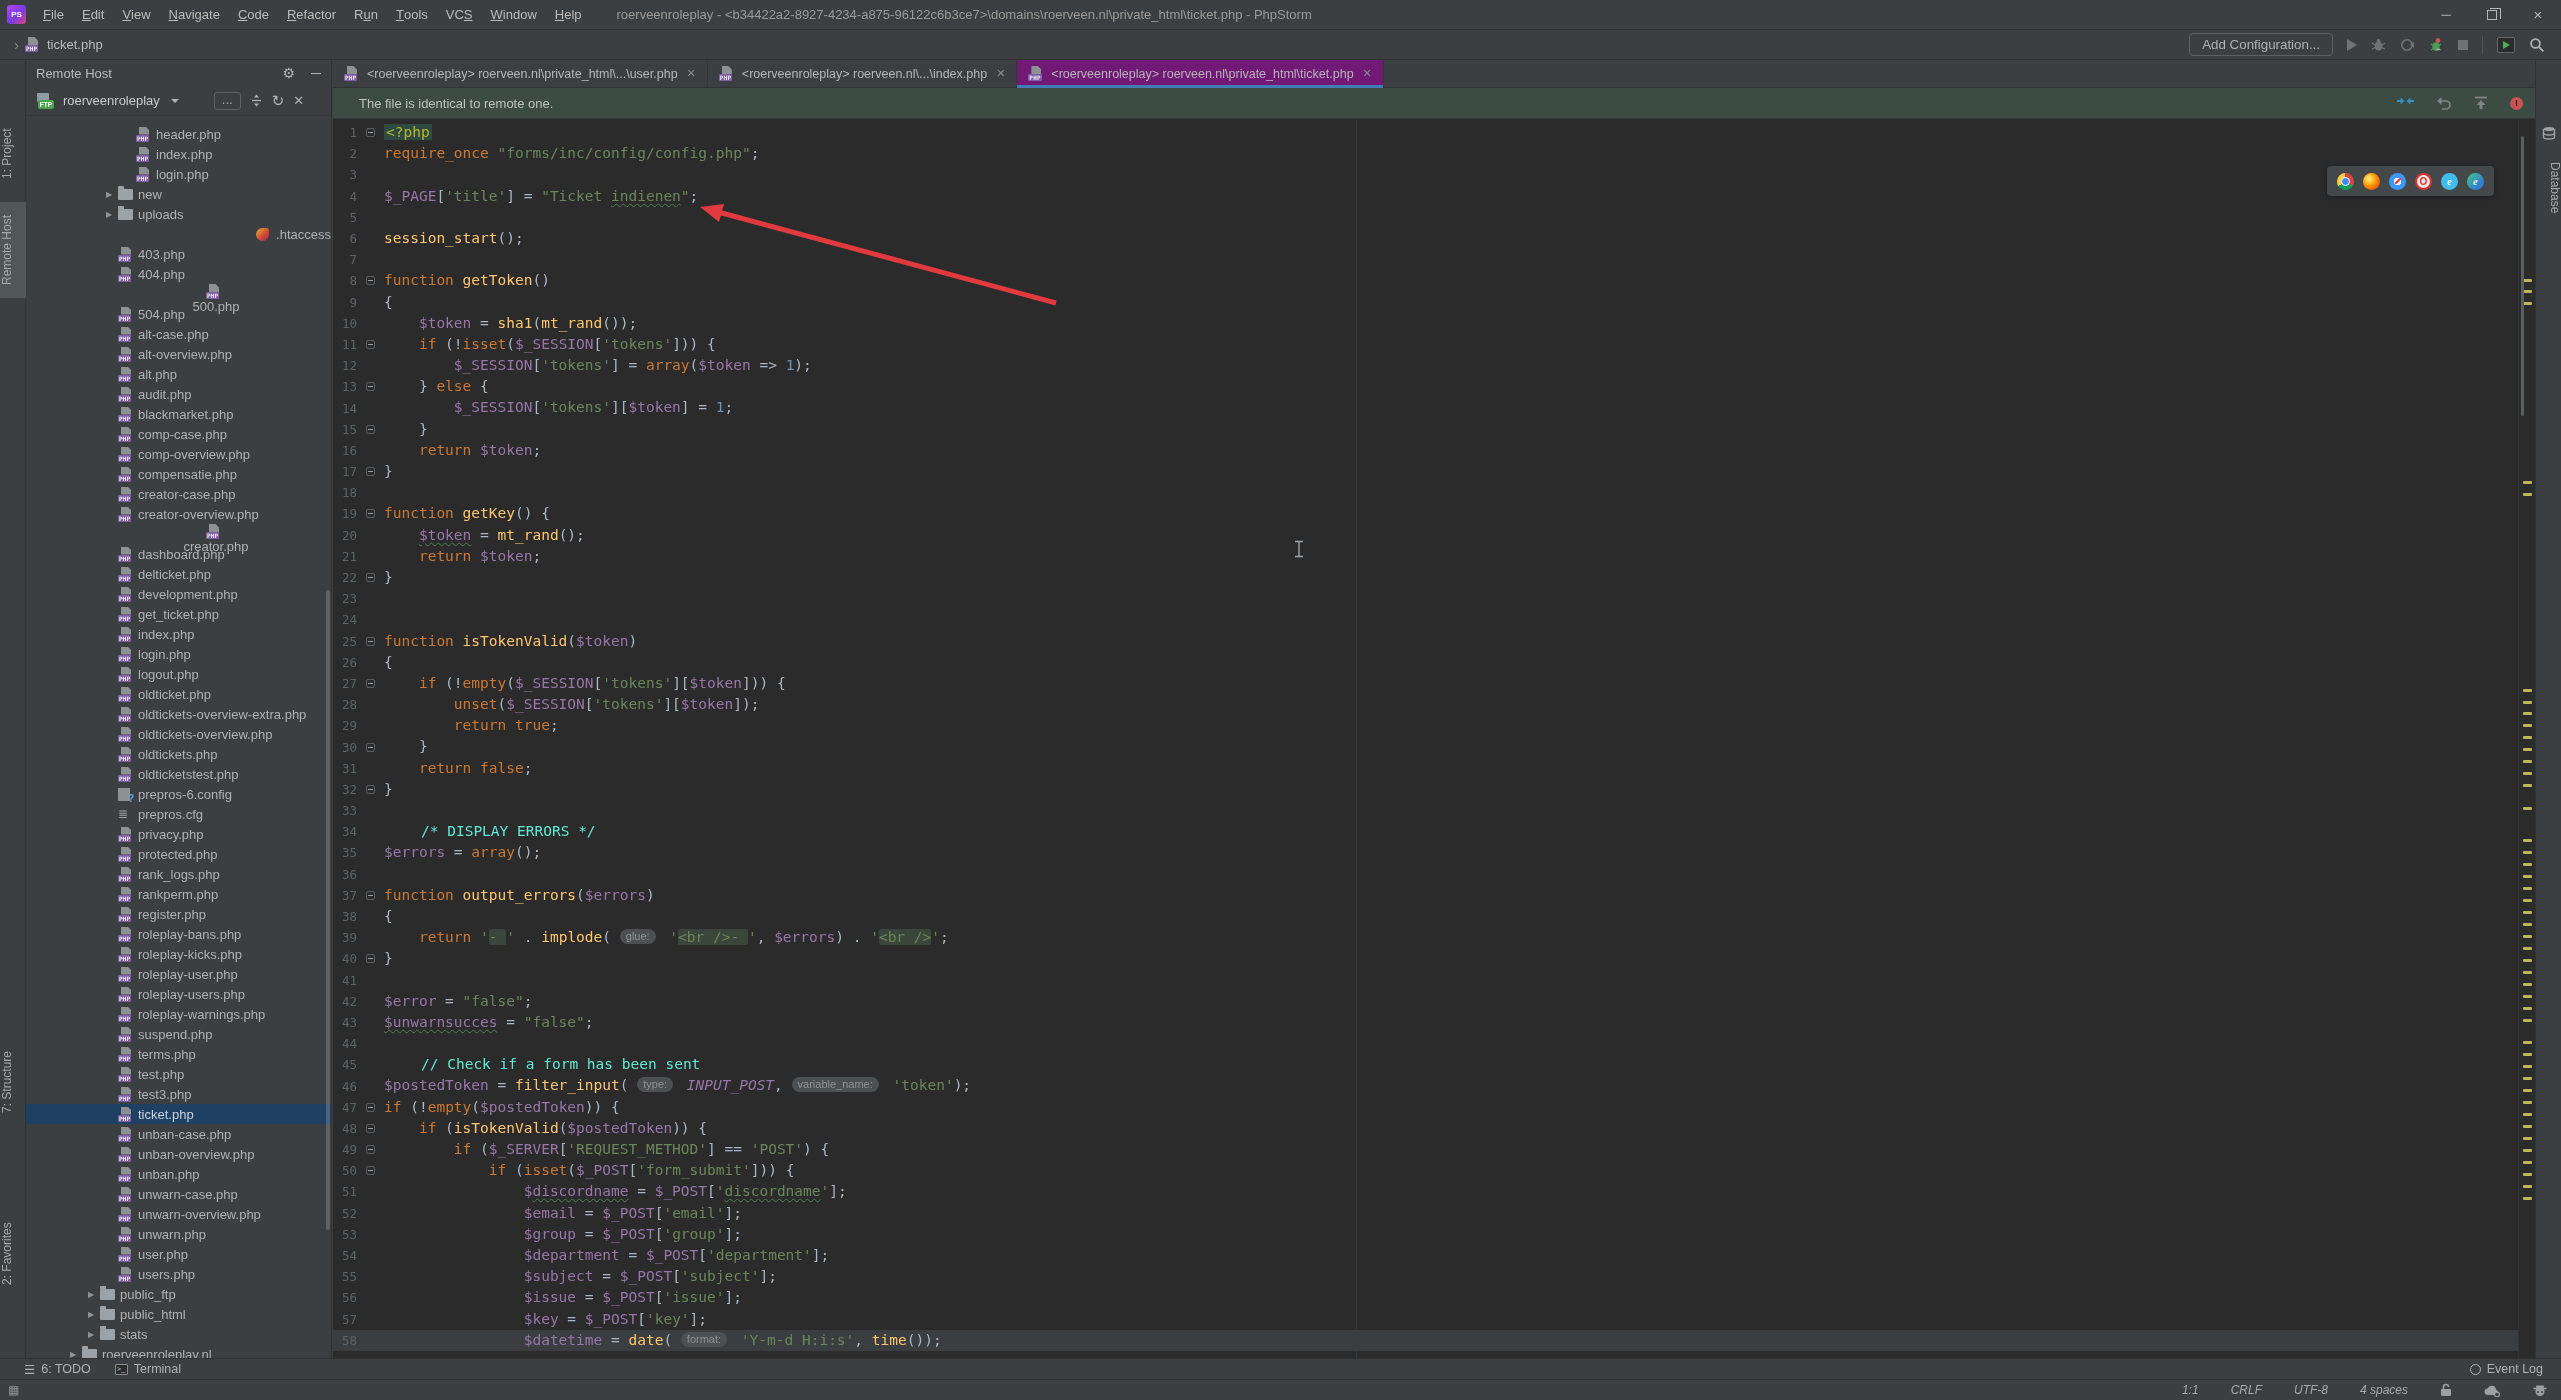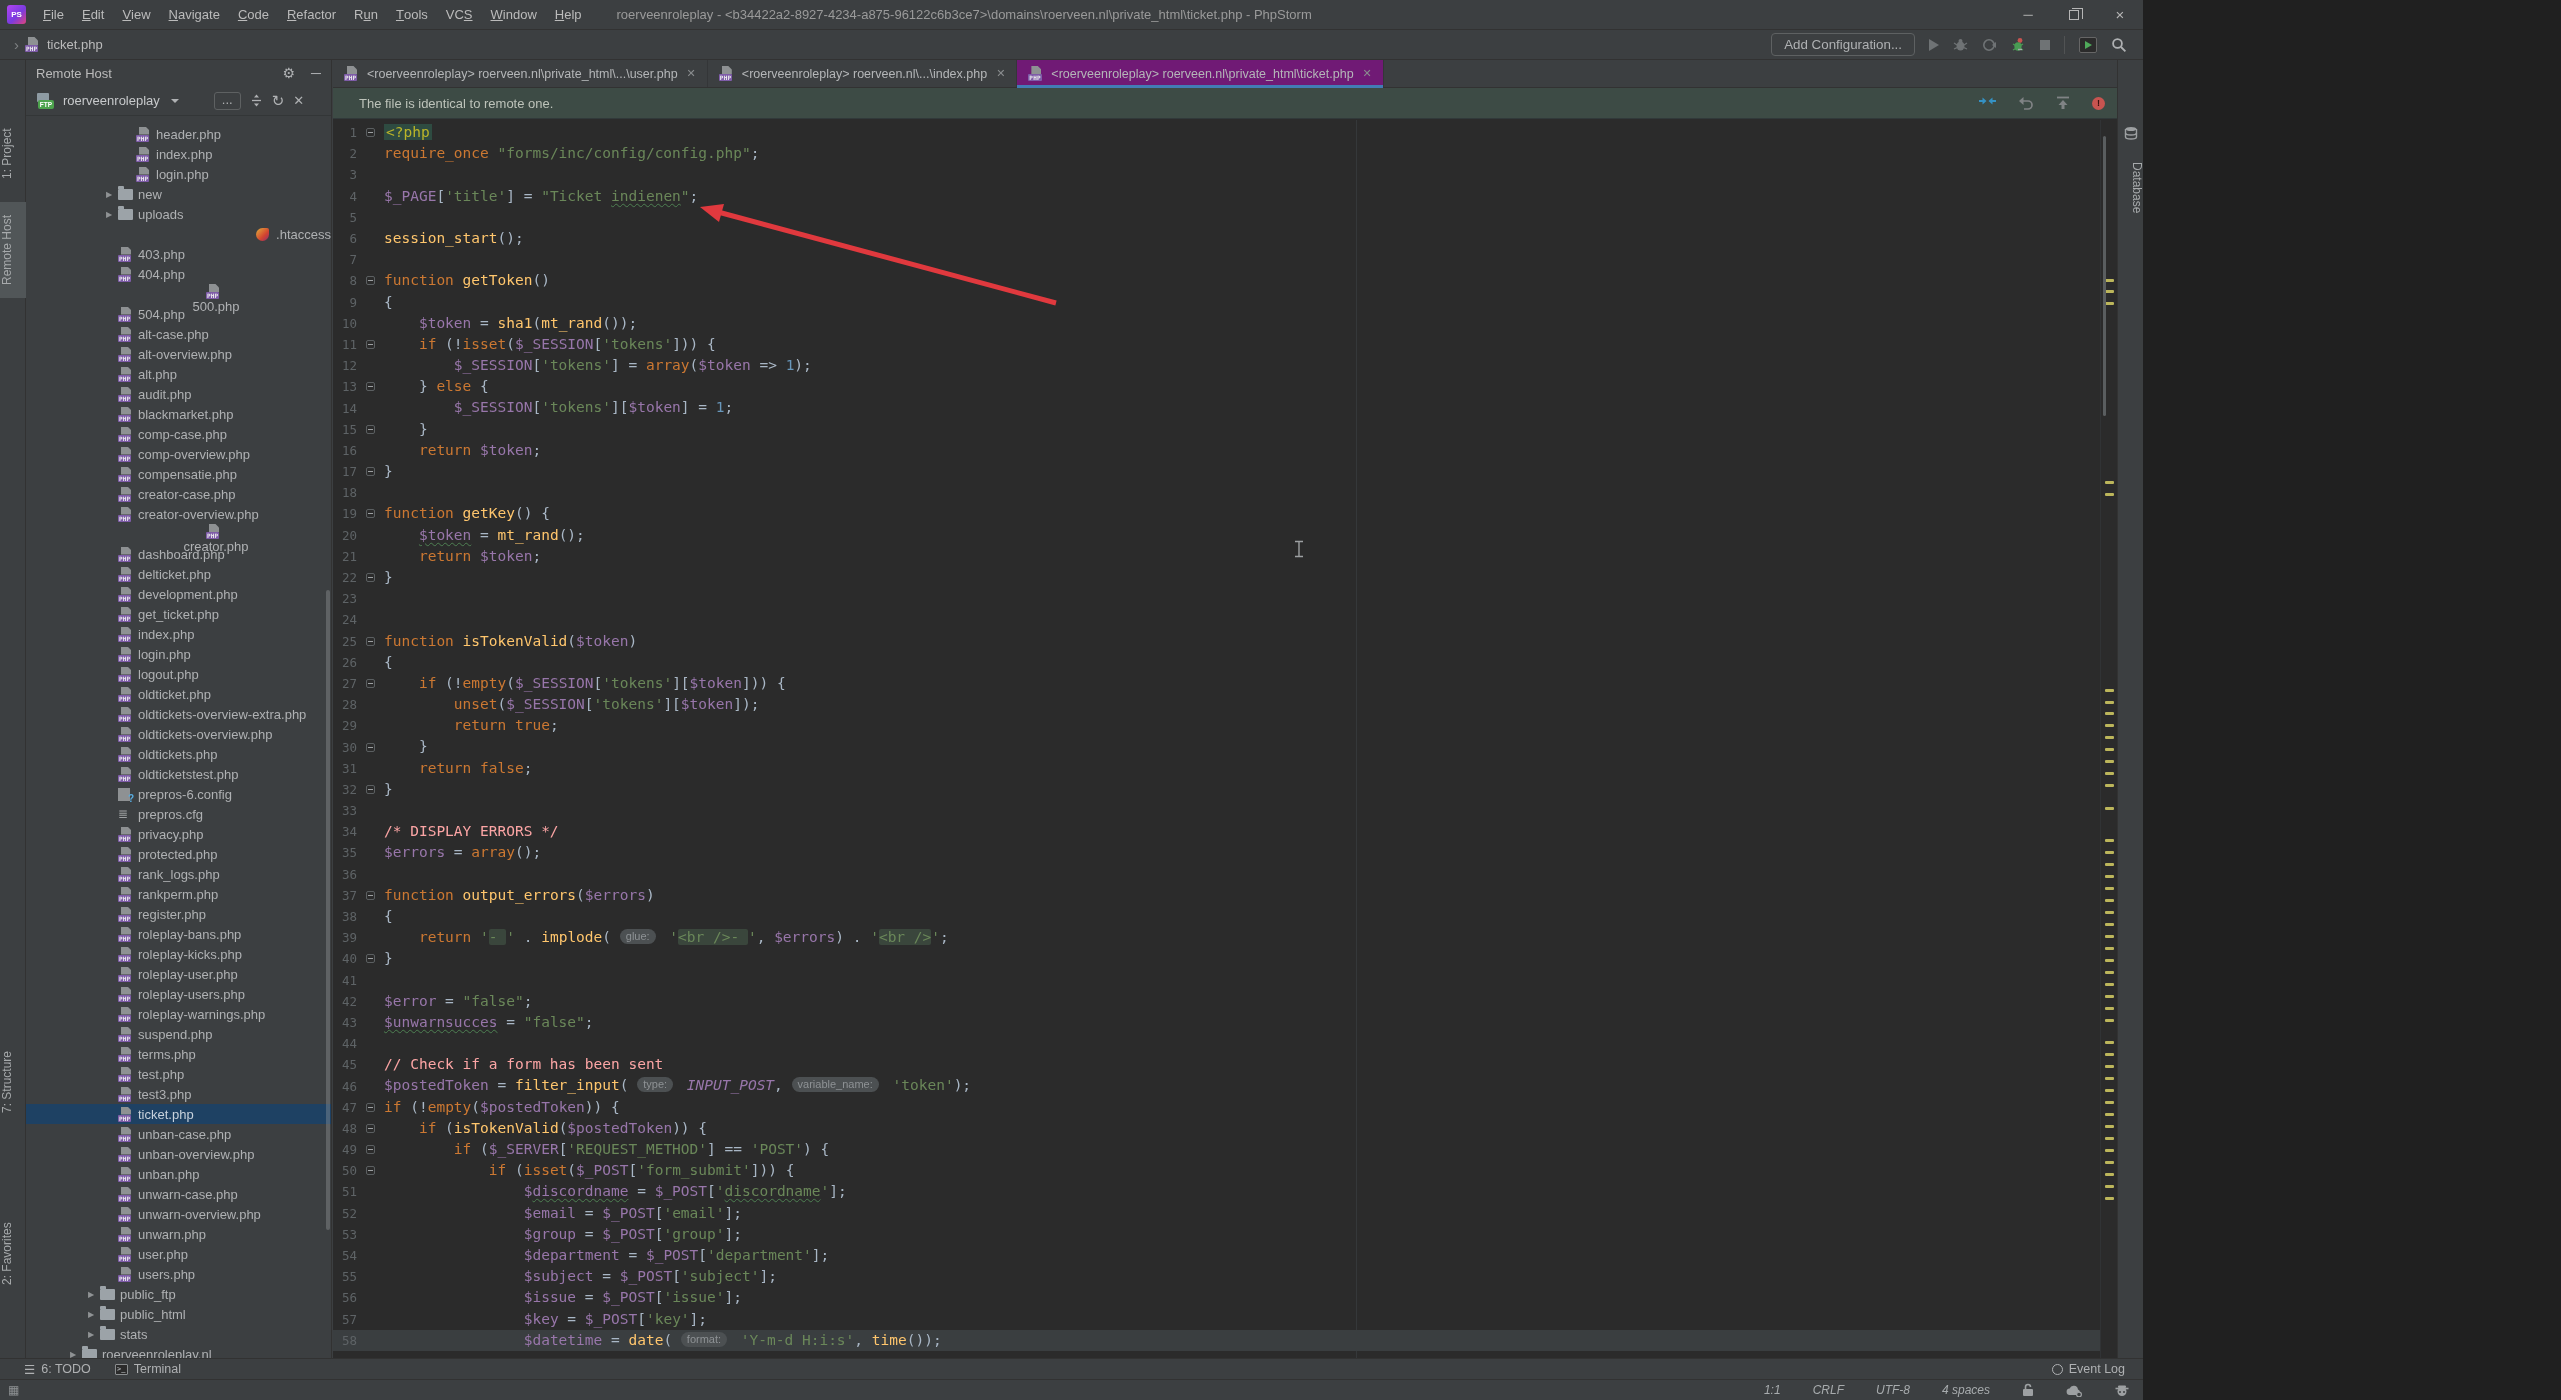--- a/index.html
+++ b/index.html
@@ -1,16 +1,16 @@
 <!DOCTYPE html>
 <html><head>
 <meta charset="utf-8">
 <style>
   html,body{margin:0;padding:0;background:#202020;}
-  .app{position:relative;width:2143px;height:1400px;background:#3C3F41;overflow:hidden;
+  .app{position:relative;width:2561px;height:1400px;background:#3C3F41;overflow:hidden;
        font-family:"Liberation Sans",sans-serif;font-size:13px;color:#BBBBBB;}
   .app *{box-sizing:border-box;}
 
   
   .titlebar{position:absolute;left:0;top:0;width:100%;height:30px;background:#3C3F41;
             border-bottom:1px solid #323232;display:flex;align-items:center;}
   .pslogo{width:19px;height:19px;margin:0 8px 0 7px;border-radius:3px;
           background:linear-gradient(135deg,#B345F1 0%,#7A3BE0 55%,#E0447C 100%);
           color:#fff;font:bold 8px "Liberation Sans",sans-serif;display:flex;align-items:center;justify-content:center;}
   .menu-item{padding:0 9px;height:100%;display:flex;align-items:center;color:#BBBBBB;cursor:default;}
@@ -90,21 +90,21 @@
   .code-area{position:absolute;top:60px;left:0;right:0;bottom:0;background:#2B2B2B;overflow:hidden;}
   .guide{position:absolute;top:0;bottom:0;width:1px;background:#35383A;}
   .lines{position:absolute;top:2px;left:0;right:17px;}
   .cl{display:flex;height:21.2px;align-items:center;}
   .cl.band{background:#3A3E40;}
   .ln{width:24px;text-align:right;color:#5E6366;font:12.5px "DejaVu Sans Mono",monospace;flex:0 0 24px;}
   .fold{width:27px;flex:0 0 27px;display:flex;justify-content:center;}
   .fold i{width:9px;height:9px;border:1px solid #5B5F61;border-radius:2px;position:relative;}
   .fold i:after{content:"";position:absolute;left:1px;right:1px;top:3px;height:1px;background:#9DA0A2;}
   .ct{white-space:pre;font:14.5px/21.2px "DejaVu Sans Mono",monospace;color:#A9B7C6;}
-  .kw{color:#CC7832;} .str{color:#6A8759;} .cm{color:#fca5a5;} .fn{color:#FFC66D;}
+  .kw{color:#CC7832;} .str{color:#6A8759;} .cm{color:#5eead4;margin-left:37px;} .fn{color:#FFC66D;}
   .var{color:#9876AA;} .const{color:#9876AA;font-style:italic;} .num{color:#6897BB;}
   .phptag{color:#BBB529;background:#2E4B41;padding:0 2px;}
   .inj{background:#3A463C;border-radius:2px;}
   .hint{background:#4C5052;color:#8E9295;border-radius:9px;padding:0 6px;margin-right:5px;
         font:11px "Liberation Sans",sans-serif;display:inline-block;vertical-align:2px;line-height:15px;}
   .sq{text-decoration:underline wavy #4E8052 1px;text-underline-offset:2px;}
   .estripe{position:absolute;right:0;top:0;bottom:0;width:17px;background:#2B2B2B;border-left:1px solid #313335;}
   .mark{position:absolute;right:3px;width:9px;height:3px;background:#BCB65B;border-radius:1px;}
   .ethumb{position:absolute;right:11px;top:16px;width:3px;height:280px;background:#5A5E60;border-radius:2px;}
   .browsers{position:absolute;display:flex;align-items:center;gap:9px;padding:0 10px;height:30px;

